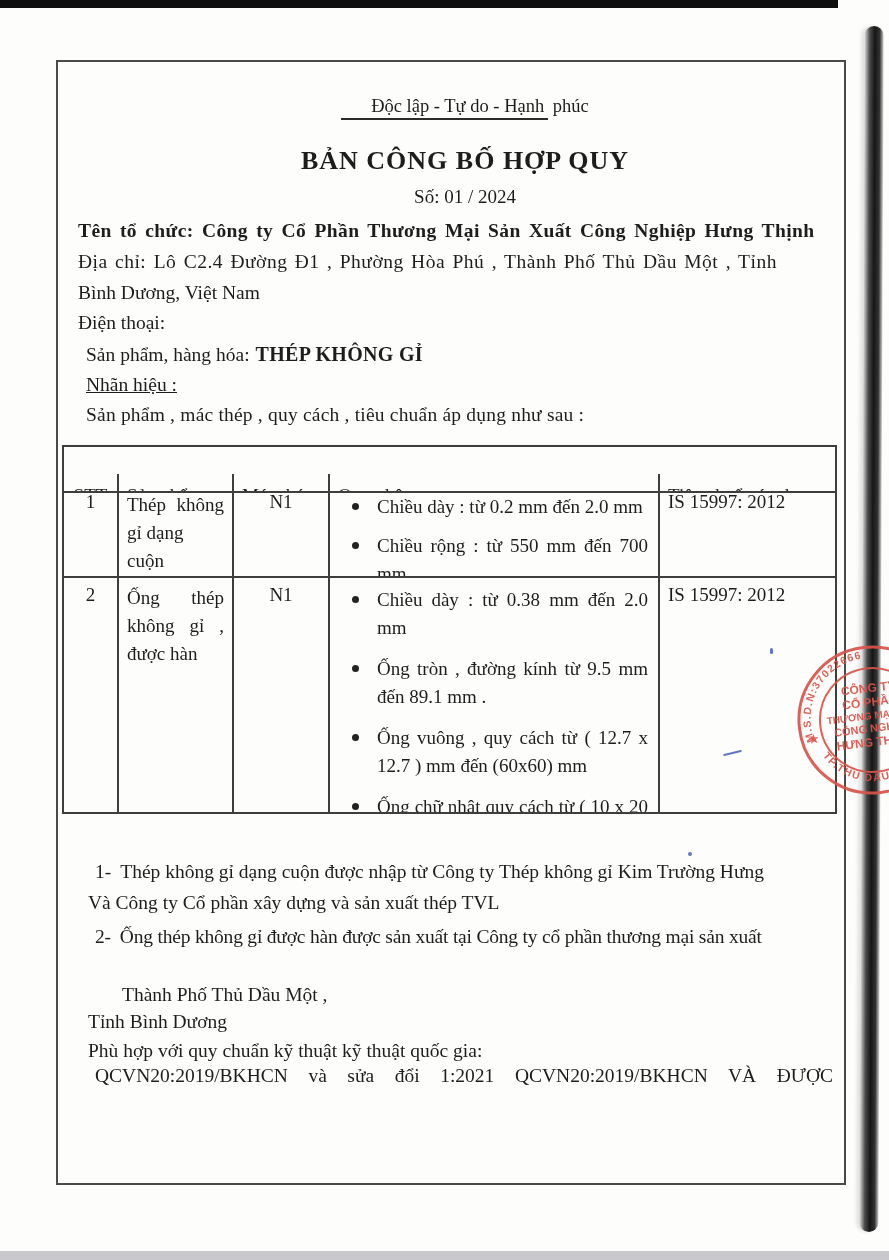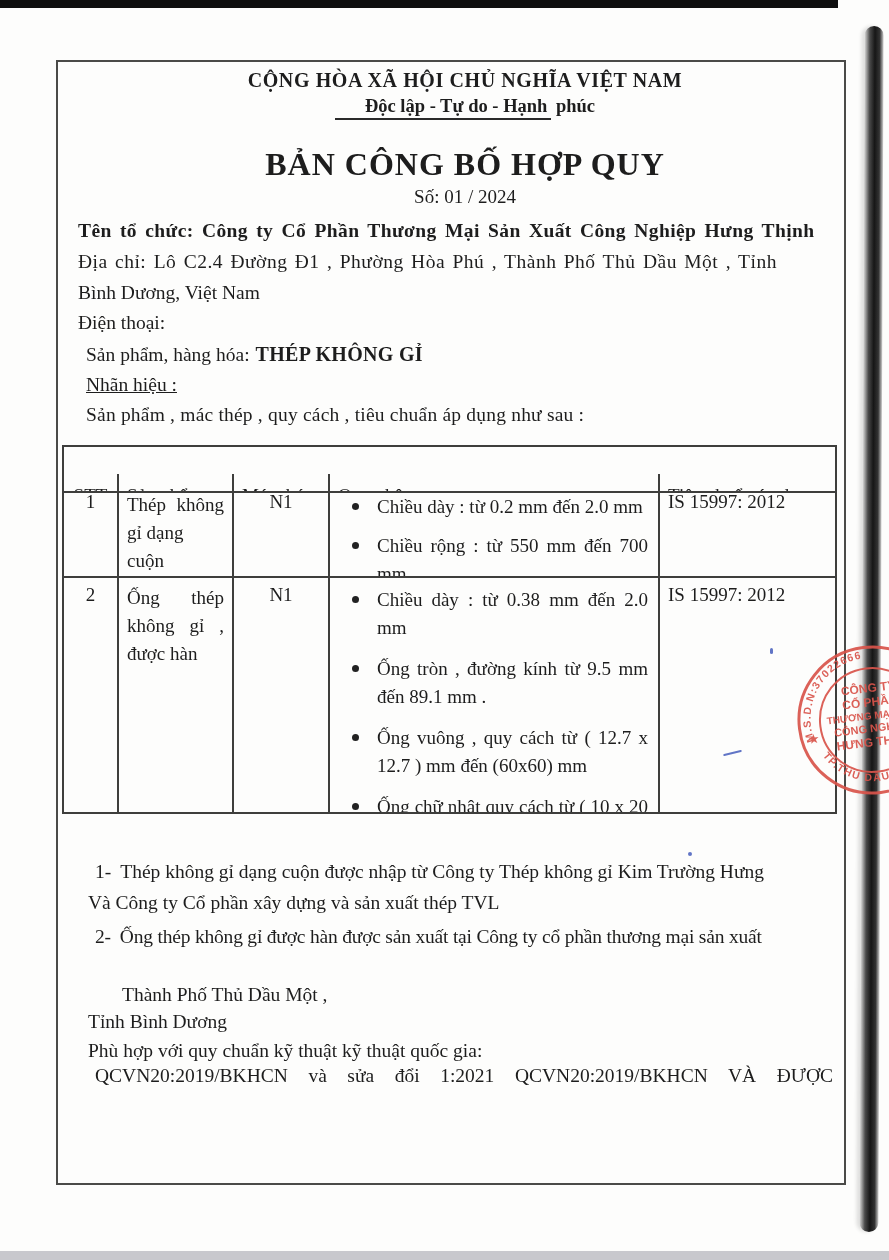--- a/index.html
+++ b/index.html
@@ -18,23 +18,23 @@
     box-shadow:-3px 0 4px rgba(0,0,0,.12);
   }
   .scan-bar-bottom { position:absolute; left:0; top:1251px; width:889px; height:9px; background:#c8c8cd; }
   .frame {
     position:absolute; left:56px; top:60px; width:790px; height:1125px;
     box-sizing:border-box; border:2px solid #4a4a48;
   }
   
   .cline { position:absolute; left:70px; width:790px; text-align:center; white-space:nowrap; }
   .nat-title { top:69px; font-size:20px; font-weight:bold; letter-spacing:.6px; }
-  .motto { top:96px; font-size:18.5px; font-weight:bold; }
+  .motto { top:96px; font-size:18.5px; font-weight:normal; }
   .motto .u { border-bottom:2px solid #2a2a2a; padding:0 4px 2px 30px; }
-  .doc-title { top:146px; font-size:32px; font-weight:bold; letter-spacing:1px; }
+  .doc-title { top:146px; font-size:26px; font-weight:bold; letter-spacing:1px; }
   .doc-no { top:186px; font-size:19px; }
   
   .iline { position:absolute; left:78px; font-size:19.5px; white-space:nowrap; }
   .i-org { top:220px; word-spacing:3px; letter-spacing:.4px;font-weight:bold; }
   .i-addr1 { top:251px; word-spacing:2px; letter-spacing:.5px; }
   .i-addr2 { top:282px; }
   .i-phone { top:312px; }
   .i-product { top:343px; left:86px; }
   .i-product b { font-size:20px; letter-spacing:.3px; margin-left:6px; }
   .i-brand { top:374px; left:86px;text-decoration:underline; }
@@ -83,21 +83,20 @@
 <body>
 
 <div class="page">
 
   <div class="scan-bar-top"></div>
   <div class="scan-edge-right"></div>
   <div class="scan-bar-bottom"></div>
 
   <div class="frame"></div>
 
-  <div class="cline nat-title">CỘNG HÒA XÃ HỘI CHỦ NGHĨA VIỆT NAM</div>
   <div class="cline motto"><span class="u">Độc lập - Tự do - Hạnh</span><span> phúc</span></div>
   <div class="cline doc-title">BẢN CÔNG BỐ HỢP QUY</div>
   <div class="cline doc-no">Số: 01 / 2024</div>
 
   <div class="iline i-org">Tên tổ chức: Công ty Cổ Phần Thương Mại Sản Xuất Công Nghiệp Hưng Thịnh</div>
   <div class="iline i-addr1">Địa chỉ: Lô C2.4 Đường Đ1 , Phường Hòa Phú , Thành Phố Thủ Dầu Một , Tỉnh</div>
   <div class="iline i-addr2">Bình Dương, Việt Nam</div>
   <div class="iline i-phone">Điện thoại:</div>
   <div class="iline i-product"><span>Sản phẩm, hàng hóa:</span><b>THÉP KHÔNG GỈ</b></div>
   <div class="iline i-brand">Nhãn hiệu :</div>

